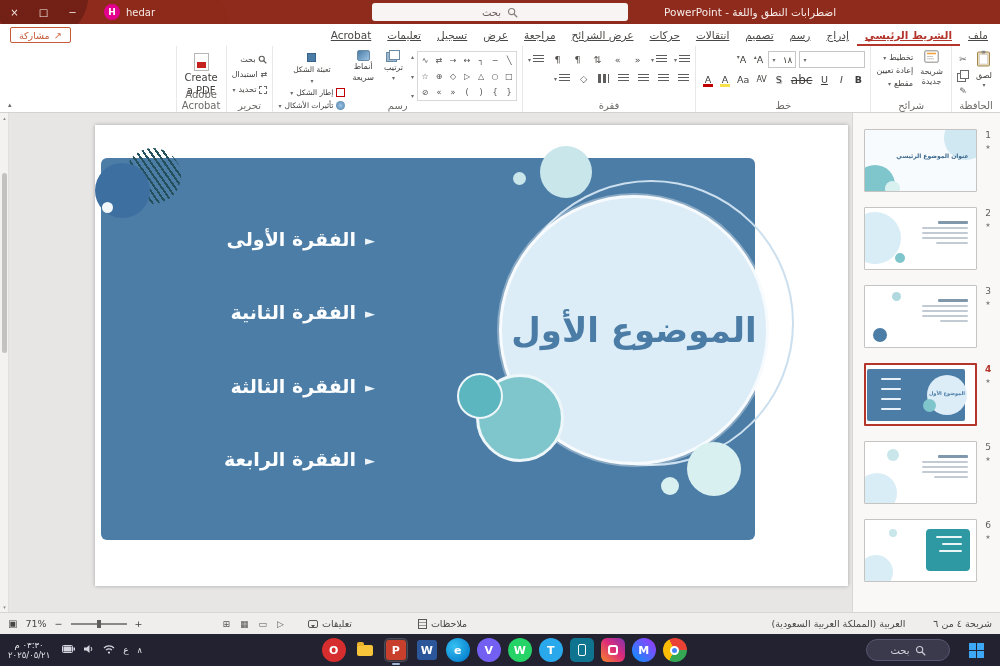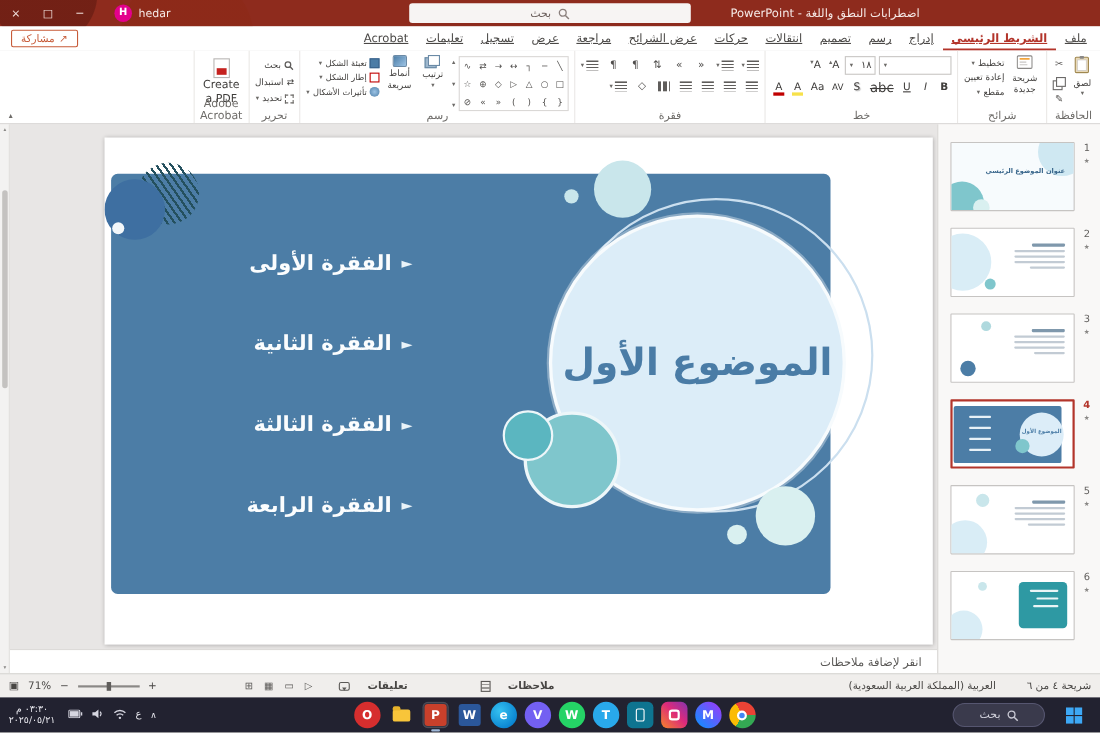--- a/index.html
+++ b/index.html
@@ -119,21 +119,21 @@
   .t4-bar {position:absolute; left:15px; width:20px; height:2px; background:#E8F1F7; border-radius:1px;}
   .t6-box {position:absolute; right:6px; top:9px; width:44px; height:42px; background:#2E99A3; border-radius:4px; padding:7px 8px 0; direction:rtl;}
   .t6-box .wbar {display:block; height:2px; background:rgba(255,255,255,.9); margin-bottom:5px; border-radius:1px;}
 
   
   .statusbar {position:absolute; left:0; top:612px; width:1000px; height:22px; background:#F0EEEC; border-top:1px solid #D8D6D4; direction:ltr;
       display:flex; align-items:center; font-size:9.5px; color:#484644; padding:0 8px; gap:8px;}
   .zoom-track {width:56px; height:2px; background:#8A8886; position:relative;}
   .zoom-thumb {position:absolute; left:26px; top:-3px; width:4px; height:8px; background:#605E5C;}
   .sb-views {display:flex; gap:10px; margin-left:72px; font-size:9px; color:#5a5856;}
-  .sb-btn {display:flex; align-items:center; gap:16px;font-weight:bold;}
+  .sb-btn {display:flex; align-items:center; gap:4px;}
   .ico-bubble {width:10px; height:8px; border:1px solid #5a5856; border-radius:2px; position:relative;}
   .ico-bubble::after {content:""; position:absolute; left:2px; bottom:-4px; border:3px solid transparent; border-top-color:#5a5856; border-left-width:2px; border-right-width:2px;}
   .ico-note {width:9px; height:10px; border:1px solid #5a5856; background:repeating-linear-gradient(to bottom, transparent 0 2px, #9a9896 2px 3px);}
   .sb-right {margin-left:auto; display:flex; gap:28px; align-items:center; direction:rtl; padding-left:2px; white-space:nowrap;}
 
   
   .taskbar {position:absolute; left:0; top:634px; width:1000px; height:32px; background:#222230; direction:ltr; display:flex; align-items:center; padding:0 8px; color:#E4E4EA;}
   .tb-clock {display:flex; flex-direction:column; align-items:center; justify-content:center; font-size:8.5px; line-height:10px; direction:rtl; color:#E8E8EE;}
   .tray {display:flex; align-items:center; gap:8px; margin-left:12px; font-size:9px;}
   .apps {display:flex; align-items:center; gap:7px; margin:0 auto;}
@@ -382,21 +382,21 @@
         <span class="ico-arrange"></span>
         <span>ترتيب</span>
         <span class="dd">▾</span>
       </div>
       <div class="bigbtn">
         <span class="ico-qs"></span>
         <span>أنماط</span>
         <span>سريعة</span>
       </div>
       <div class="minicol" style="font-size:7.5px;">
-        <span class="minirow" style="font-size:7.5px;">
+        <span class="minirow" style="font-size:7.5px;flex-direction:column;">
             <span class="sw fill"></span>
             <span>تعبئة الشكل</span>
             <span class="dd">▾</span>
           </span>
         <span class="minirow" style="font-size:7.5px;">
             <span class="sw outline"></span>
             <span>إطار الشكل</span>
             <span class="dd">▾</span>
           </span>
         <span class="minirow" style="font-size:7.5px;">
@@ -477,23 +477,20 @@
     <div class="bullet-item" style="top:250px;">
       <span class="bg">►</span>
       <span>الفقرة الثالثة</span>
     </div>
     <div class="bullet-item" style="top:323px;">
       <span class="bg">►</span>
       <span>الفقرة الرابعة</span>
     </div>
   </div>
 
-  <div class="notes-strip">
-    <span>انقر لإضافة ملاحظات</span>
-  </div>
 
   <div class="thumbs">
 
     <div class="thumb-row">
       <div class="num-col">
           <span class="t-num">1</span>
           <span class="t-star">★</span>
         </div>
       <div class="thumb" style="background:#F7FBFD;">
         <span class="c" style="left:-10px; bottom:-14px; width:40px; height:40px; background:#7FC6CC;"></span>

